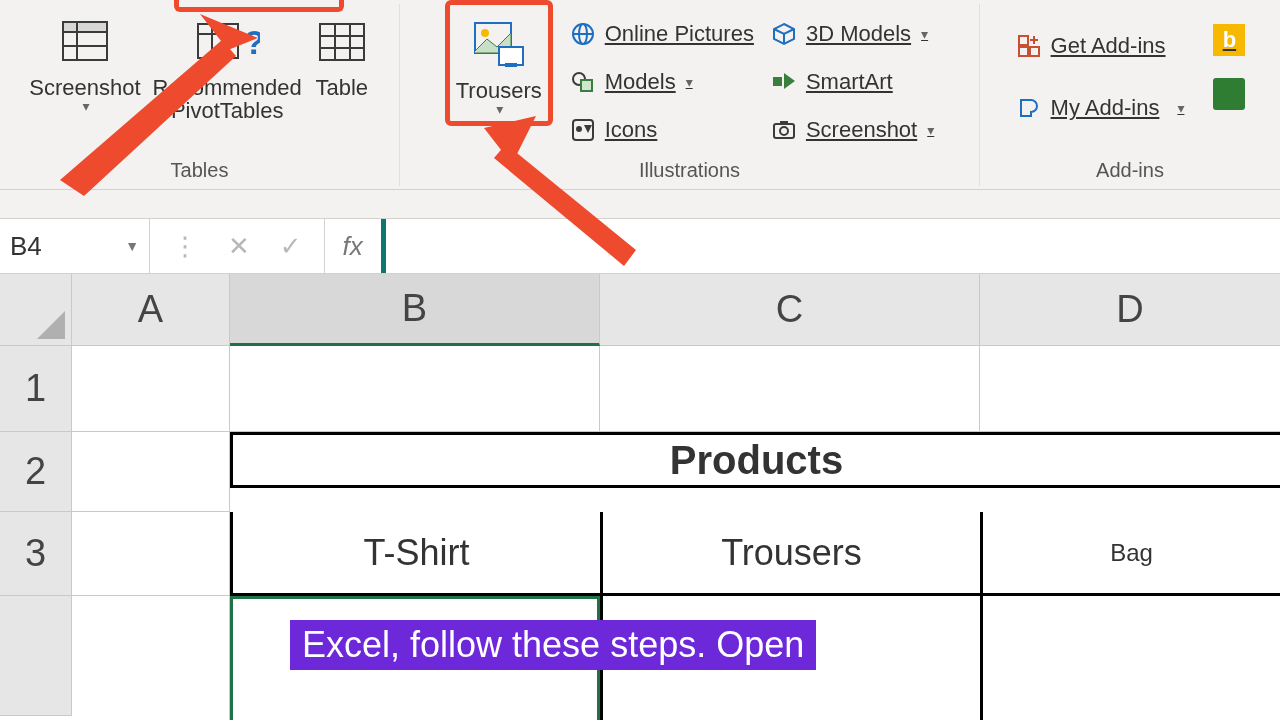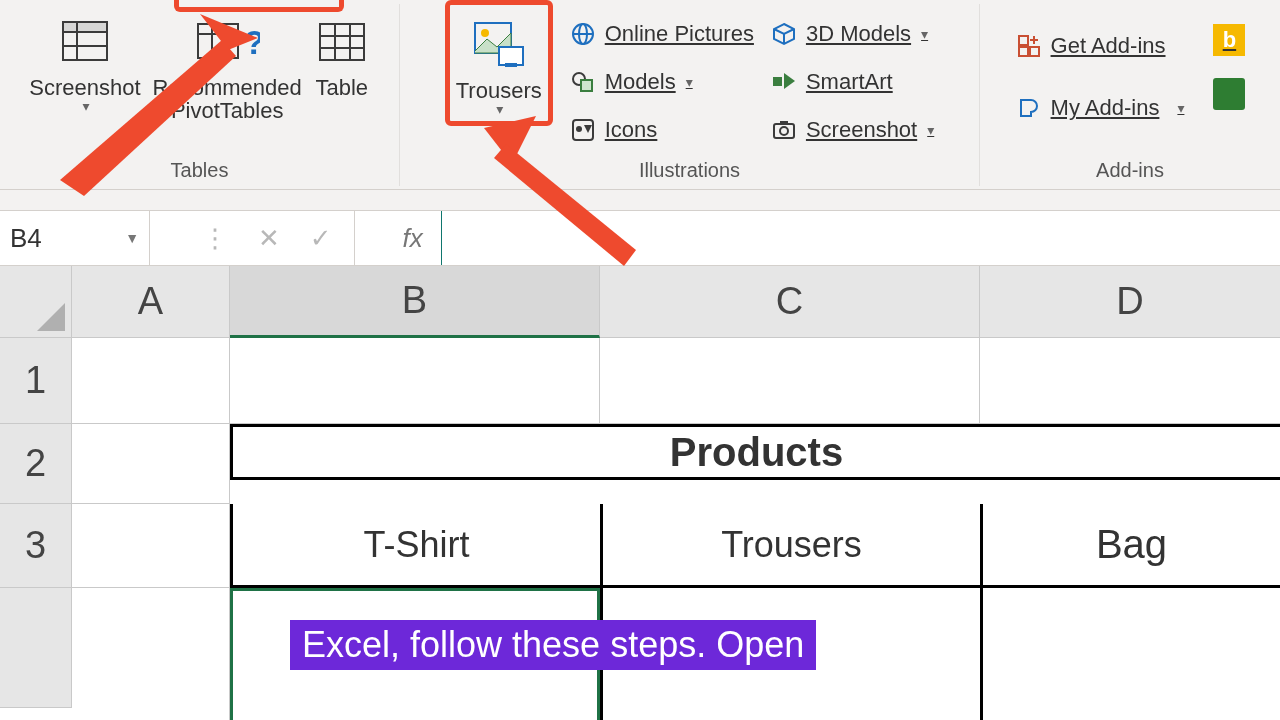--- a/index.html
+++ b/index.html
@@ -106,22 +106,21 @@
   }
 
   
   .formula-row {
     display: flex;
     align-items: stretch;
     background: #fff;
     border-top: 1px solid #d4d0cc;
     border-bottom: 1px solid #d4d0cc;
     height: 56px;
-    margin-top: 20px;
-    gap: 30px;
+    margin-top: 28px;
   }
   .name-box {
     width: 150px;
     border-right: 1px solid #d4d0cc;
     display: flex;
     align-items: center;
     padding: 0 10px;
     font-size: 26px;
     justify-content: space-between;
   }
@@ -135,21 +134,21 @@
     font-size: 26px;
     border-right: 1px solid #d4d0cc;
   }
   .fx-label {
     padding: 0 18px;
     display: flex;
     align-items: center;
     font-style: italic;
     font-size: 26px;
     color: #777;
-    border-right: 1px solid #0f766e;
+    border-right: 5px solid #0f766e;
   }
   .fx-input { flex: 1; }
 
   
   .sheet {
     position: relative;
     background: #fff;
     height: 460px;
   }
   
@@ -229,21 +228,21 @@
     border-right:none;
     display:flex; align-items:center; justify-content:center;
     font-weight:700; font-size:40px;
   }
   
   .r3 { height:84px;border-radius:13px; }
   .r3 .cA { width:158px; height:84px; border-bottom:1px solid #c9c9c9; border-right:1px solid #c9c9c9;}
   .r3 .cB, .r3 .cC { height:84px; border:3px solid #000; border-top:none; display:flex;align-items:center;justify-content:center; font-size:36px;}
   .r3 .cB { width:370px; border-right:none;}
   .r3 .cC { width:380px; border-right:none;}
-  .r3 .cD { flex:1; height:84px; border:3px solid #000; border-top:none; border-right:none; display:flex;align-items:center;justify-content:center; font-size:40px;}
+  .r3 .cD { flex:1; height:84px; border:3px solid #000; border-top:none; border-right:none; display:flex;align-items:center;justify-content:center; font-size:24px;}
   
   .r4 { height:150px; }
   .r4 .cA { width:158px; height:150px; border-right:1px solid #c9c9c9;}
   .r4 .cB {
     width:370px; height:150px;
     border:3px solid #1f7246;
     background:#fff;
   }
   .r4 .cC { width:380px; height:150px; border:3px solid #000; border-top:none; border-right:none;}
   .r4 .cD { flex:1; height:150px; border:3px solid #000; border-top:none; border-right:none;}

